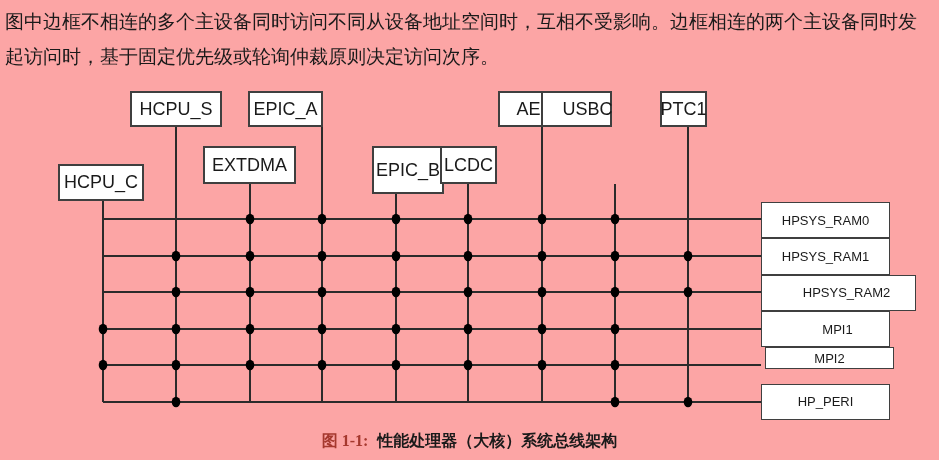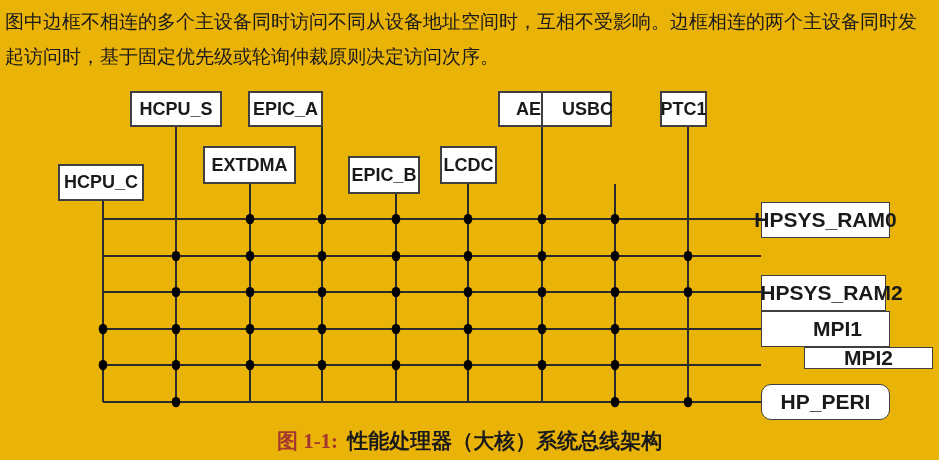--- a/index.html
+++ b/index.html
@@ -1,34 +1,34 @@
 <!DOCTYPE html>
 <html><head>
 <meta charset="utf-8">
 <style>
   html,body{margin:0;padding:0;background:#ffffff;}
   .page{
-    position:relative;width:939px;height:460px;background:#eab308;overflow:hidden;
+    position:relative;width:939px;height:460px;background:#fca5a5;overflow:hidden;
     font-family:"Liberation Serif","DejaVu Serif",serif;color:#1a1a1a;
   }
   .para{position:absolute;left:5px;top:4px;width:932px;font-size:19px;line-height:35px;margin:0;}
   .para span{display:block;white-space:nowrap;}
-  .diagram{position:absolute;left:0;top:0;width:939px;height:460px;font-weight:bold;}
+  .diagram{position:absolute;left:0;top:0;width:939px;height:460px;}
   .diagram svg{position:absolute;left:0;top:0;}
   .node{
     position:absolute;box-sizing:border-box;background:#ffffff;border:2px solid #3f3f3f;
     display:flex;align-items:center;justify-content:center;
     font-family:"Liberation Sans","DejaVu Sans",sans-serif;
     color:#1a1a1a;white-space:nowrap;
   }
   .node.master{font-size:18px;}
-  .node.slave{font-size:21px;border-width:1.5px;}
+  .node.slave{font-size:13px;border-width:1.5px;}
   .caption{
     position:absolute;left:0;top:427px;width:939px;text-align:center;margin:0;
-    font-size:21px;font-weight:bold;line-height:28px;
+    font-size:16px;font-weight:bold;line-height:28px;
   }
   .cap-prefix{margin-right:9px;}
 </style>
 </head>
 <body>
 
 <div class="page">
 
   <p class="para">
     <span>图中边框不相连的多个主设备同时访问不同从设备地址空间时，互相不受影响。边框相连的两个主设备同时发</span>
@@ -94,26 +94,27 @@
         <ellipse cx="615" cy="402" rx="4.3" ry="5.2" fill="#000000"></ellipse>
         <ellipse cx="688" cy="402" rx="4.3" ry="5.2" fill="#000000"></ellipse>
       </svg>
   <div class="node master" style="left: 130px; top: 91px; width: 92px; height: 36px;">HCPU_S</div>
       <div class="node master" style="left: 248px; top: 91px; width: 75px; height: 36px;">EPIC_A</div>
       <div class="node master" style="left: 498px; top: 91px; width: 45px; height: 36px; padding-left: 28px;">AES</div>
       <div class="node master" style="left: 541px; top: 91px; width: 71px; height: 36px; padding-left: 22px;">USBC</div>
       <div class="node master" style="left: 660px; top: 91px; width: 47px; height: 36px;">PTC1</div>
       <div class="node master" style="left: 58px; top: 164px; width: 86px; height: 37px;">HCPU_C</div>
       <div class="node master" style="left: 203px; top: 146px; width: 93px; height: 38px; text-align: center;">EXTDMA</div>
-      <div class="node master" style="left: 348px; top: 146px; width: 72px; height: 38px; margin-top: 10px;">EPIC_B</div>
+      <div class="node master" style="left: 372px; top: 146px; width: 72px; height: 48px;">EPIC_B</div>
       <div class="node master" style="left: 440px; top: 146px; width: 57px; height: 38px;">LCDC</div>
       <div class="node slave" style="left: 761px; top: 202px; width: 129px; height: 36.33px;">HPSYS_RAM0</div>
-      <div class="node slave" style="left: 761px; top: 274.66px; width: 125px; height: 36.33px; padding-left: 16px;">HPSYS_RAM2</div>
+      <div class="node slave" style="left: 761px; top: 238.33px; width: 129px; height: 36.33px;">HPSYS_RAM1</div>
+      <div class="node slave" style="left: 761px; top: 274.66px; width: 155px; height: 36.33px; padding-left: 16px;">HPSYS_RAM2</div>
       <div class="node slave" style="left: 761px; top: 310.99px; width: 129px; height: 36.33px; padding-left: 24px;">MPI1</div>
-      <div class="node slave" style="left: 804px; top: 347.32px; width: 129px; height: 22px;">MPI2</div>
-      <div class="node slave" style="left: 761px; top: 383.65px; width: 129px; height: 36.33px; border-radius: 10px;">HP_PERI</div>
+      <div class="node slave" style="left: 765px; top: 347.32px; width: 129px; height: 22px;">MPI2</div>
+      <div class="node slave" style="left: 761px; top: 383.65px; width: 129px; height: 36.33px;">HP_PERI</div>
     </div>
 
   <p class="caption">
     <span class="cap-prefix" style="color: rgb(165, 56, 46);">图 1-1:</span><span>性能处理器（大核）系统总线架构</span>
   </p>
 
 </div>
 
 </body></html>

